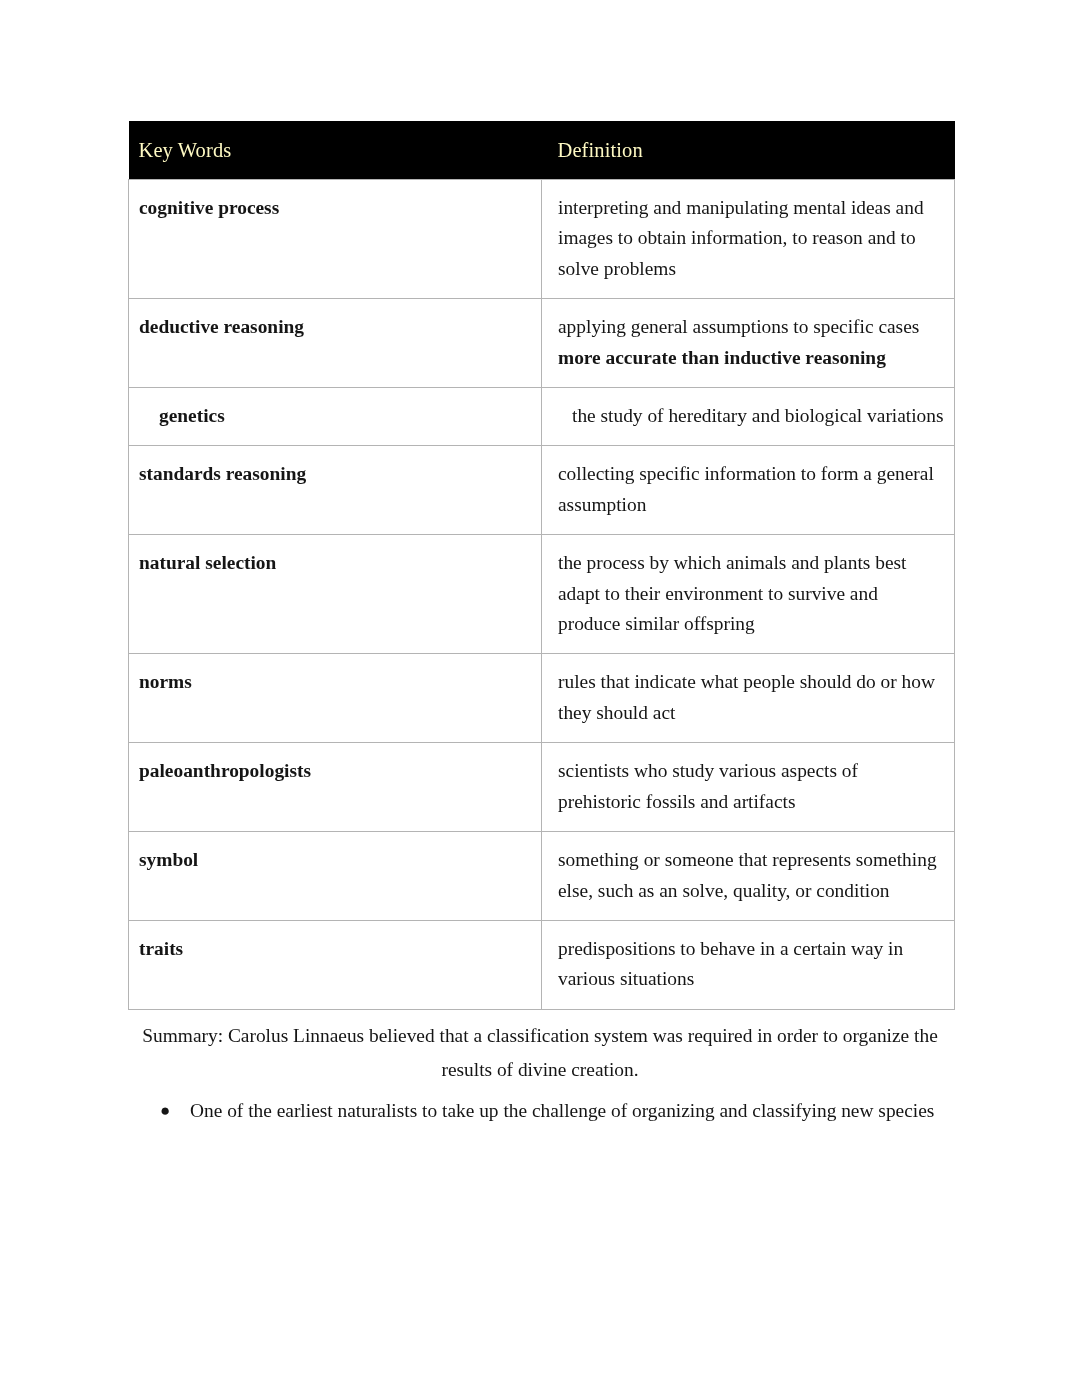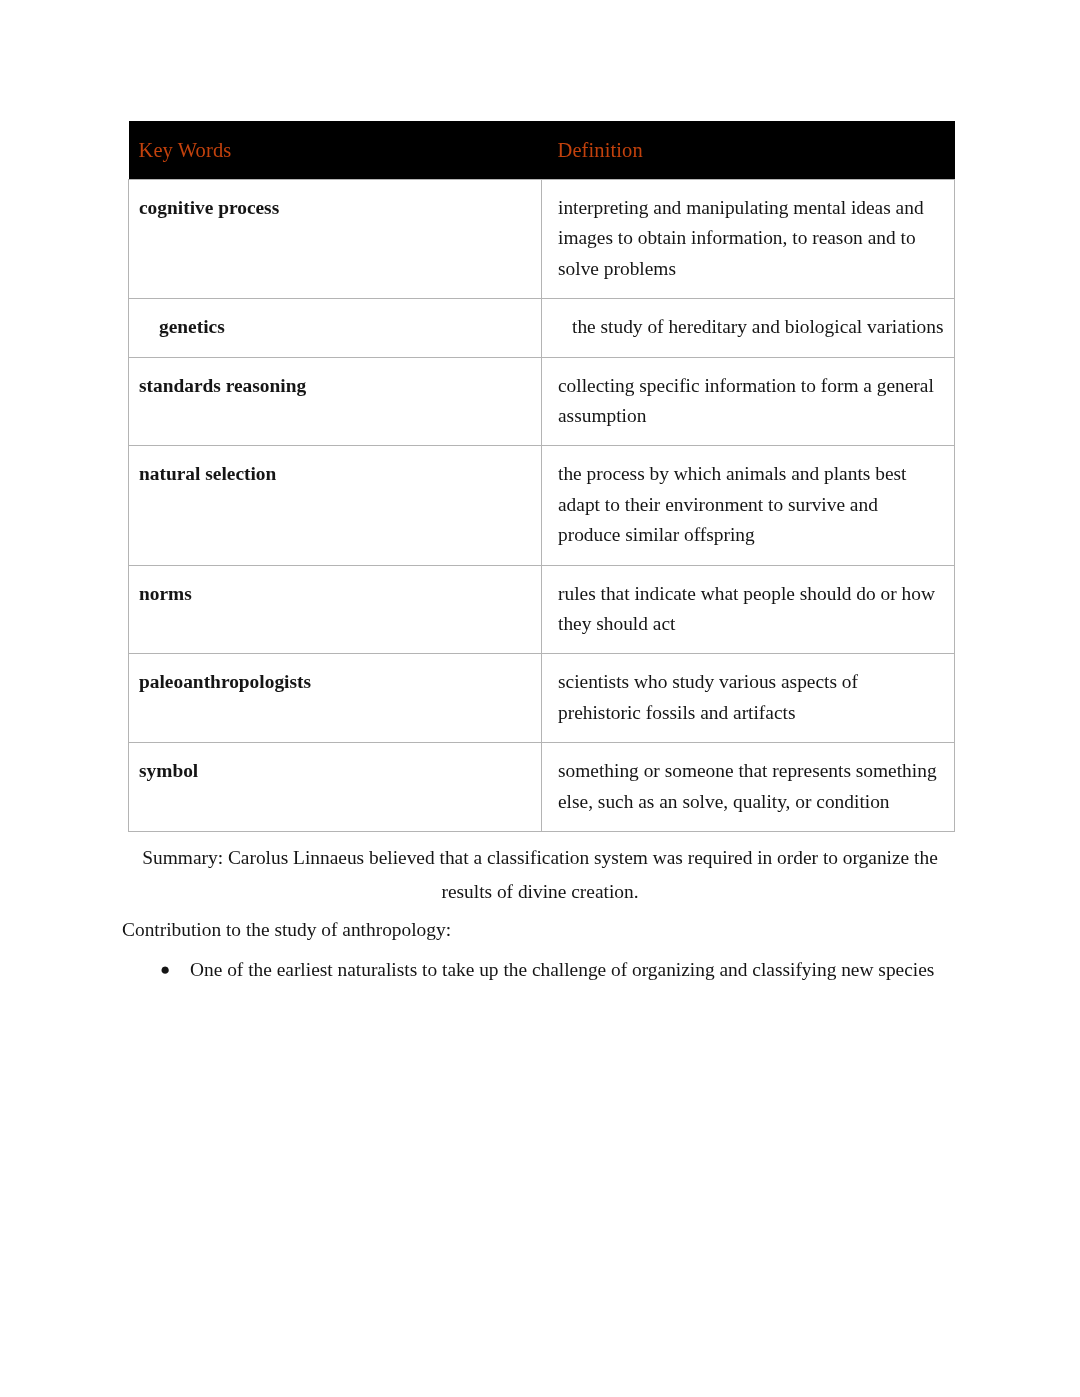--- a/index.html
+++ b/index.html
@@ -37,21 +37,21 @@
     table-layout: fixed;
     width: 826px;
     margin-left: 10px;
     background: #ffffff;
   }
   table.keywords col.c-term { width: 413px; }
   table.keywords col.c-def  { width: 413px; }
 
   table.keywords thead th {
     background: #000000;
-    color: #c2410c;
+    color: #fef9c3;
     font-weight: 400;
     font-size: 20.5px;
     text-align: left;
     padding: 18px 0 17px 10px;
     border: none;
     letter-spacing: .1px;
   }
   table.keywords thead th.def-head {
     padding-left: 16px;
   }
@@ -138,20 +138,24 @@
         <tr>
           <th class="term-head">Key Words</th>
           <th class="def-head">Definition</th>
         </tr>
       </thead>
       <tbody>
         <tr class="tall-1">
           <td class="term">cognitive process</td>
           <td class="def"><span>interpreting and manipulating mental ideas and images to obtain information, to reason and to solve problems</span></td>
         </tr>
+        <tr class="tall-2">
+          <td class="term">deductive reasoning</td>
+          <td class="def"><span>applying general assumptions to specific cases</span><span class="em-line">more accurate than inductive reasoning</span></td>
+        </tr>
         <tr class="tall-3">
           <td class="term">genetics</td>
           <td class="def"><span>the study of hereditary and biological variations</span></td>
         </tr>
         <tr class="tall-2">
           <td class="term">standards reasoning</td>
           <td class="def"><span>collecting specific information to form a general assumption</span></td>
         </tr>
         <tr class="tall-1">
           <td class="term">natural selection</td>
@@ -162,26 +166,29 @@
           <td class="def"><span>rules that indicate what people should do or how they should act</span></td>
         </tr>
         <tr class="tall-2">
           <td class="term">paleoanthropologists</td>
           <td class="def"><span>scientists who study various aspects of prehistoric fossils and artifacts</span></td>
         </tr>
         <tr class="tall-2">
           <td class="term">symbol</td>
           <td class="def"><span>something or someone that represents something else, such as an solve, quality, or condition</span></td>
         </tr>
+        <tr class="tall-2">
+          <td class="term">traits</td>
+          <td class="def"><span>predispositions to behave in a certain way in various situations</span></td>
+        </tr>
       </tbody>
     </table>
 
 
     <p class="summary"><span class="lead">Summary:</span><span> Carolus Linnaeus believed that a classification system was required in order to organize the results of divine creation.</span></p>
 
-    <p class="contribution">Contribution to the study of anthropology:</p>
 
     <ul class="bullets">
       <li><span class="dot">●</span><span>One of the earliest naturalists to take up the challenge of organizing and classifying new species</span></li>
     </ul>
 
   </div>
 </div>
 
 </body></html>

